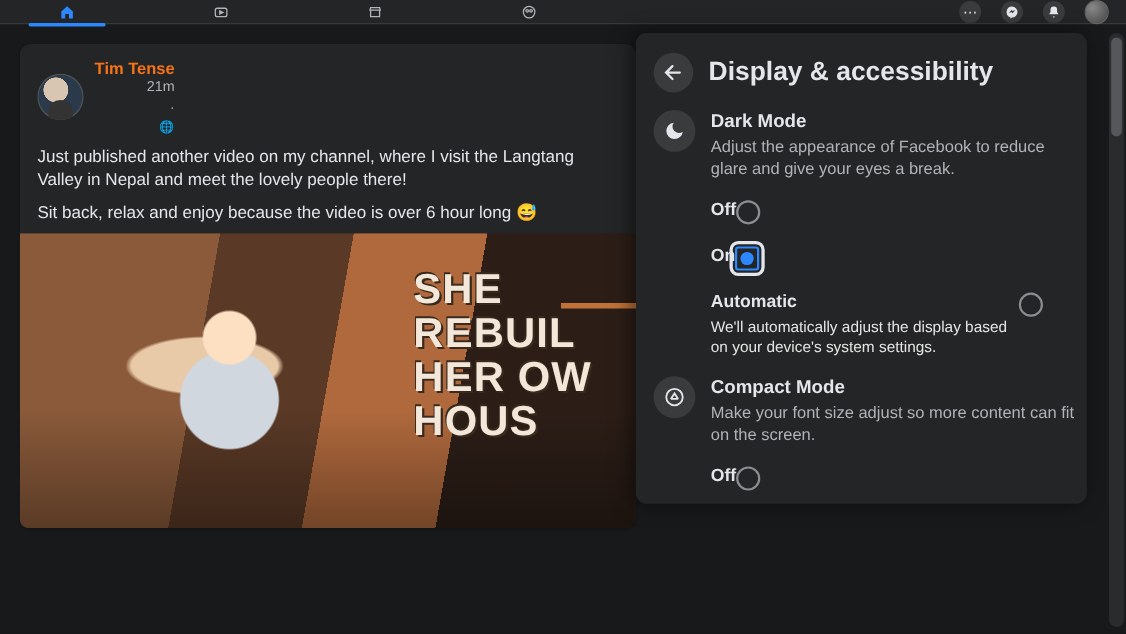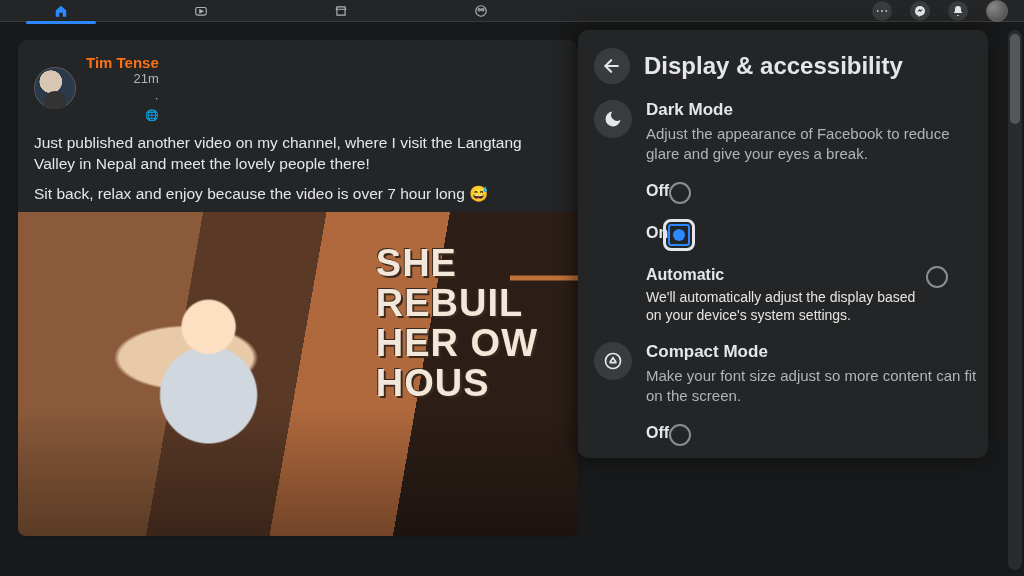--- a/index.html
+++ b/index.html
@@ -69,21 +69,21 @@
     overflow:hidden;
   }
   .post-avatar::after{content:""; position:absolute; bottom:0; left:10px; width:22px; height:18px; background:#333; border-radius:50% 50% 0 0;}
   .post-meta { display: flex; flex-direction: column; }
   .post-author { font-weight: 600; font-size: 15px; color: #f97316; }
   .post-time { font-size: 13px; color: #b0b3b8; display: flex; align-items: flex-end; gap: 4px; flex-direction: column; }
   .post-time .globe { font-size: 11px; }
   .post-body p { font-size: 15.5px; line-height: 1.38; color: #e4e6eb; margin-bottom: 8px; }
   .post-image {
     margin: 8px -16px 0 -16px;
-    height: 324px;
+    height: 268px;
     background:
       linear-gradient(rgba(0,0,0,0) 60%, rgba(0,0,0,0.35)),
       radial-gradient(ellipse at 30% 45%, #e8c9a8 0 12%, transparent 13%),
       linear-gradient(100deg, #8a5a3a 0 30%, #5a3926 30% 50%, #b0693d 50% 70%, #2c1e17 70% 100%);
     position: relative;
     border-radius: 0 0 8px 8px;
     overflow:hidden;
   }
   .post-image::before{
     content:""; position:absolute; left:18%; top:18%; width:40%; height:70%;
@@ -224,21 +224,21 @@
         <span class="post-author">Tim Tense</span>
         <span class="post-time">
           <span>21m</span>
           <span>·</span>
           <span class="globe">🌐</span>
         </span>
       </div>
     </div>
     <div class="post-body">
       <p>Just published another video on my channel, where I visit the Langtang Valley in Nepal and meet the lovely people there!</p>
-      <p>Sit back, relax and enjoy because the video is over 7 hour long 😅</p>
+      <p>Sit back, relax and enjoy because the video is over 6 hour long 😅</p>
     </div>
     <div class="post-image">
       <div class="thumb-text">SHE
 REBUIL
 HER OW
 HOUS</div>
     </div>
   </div>
 </div>
 

